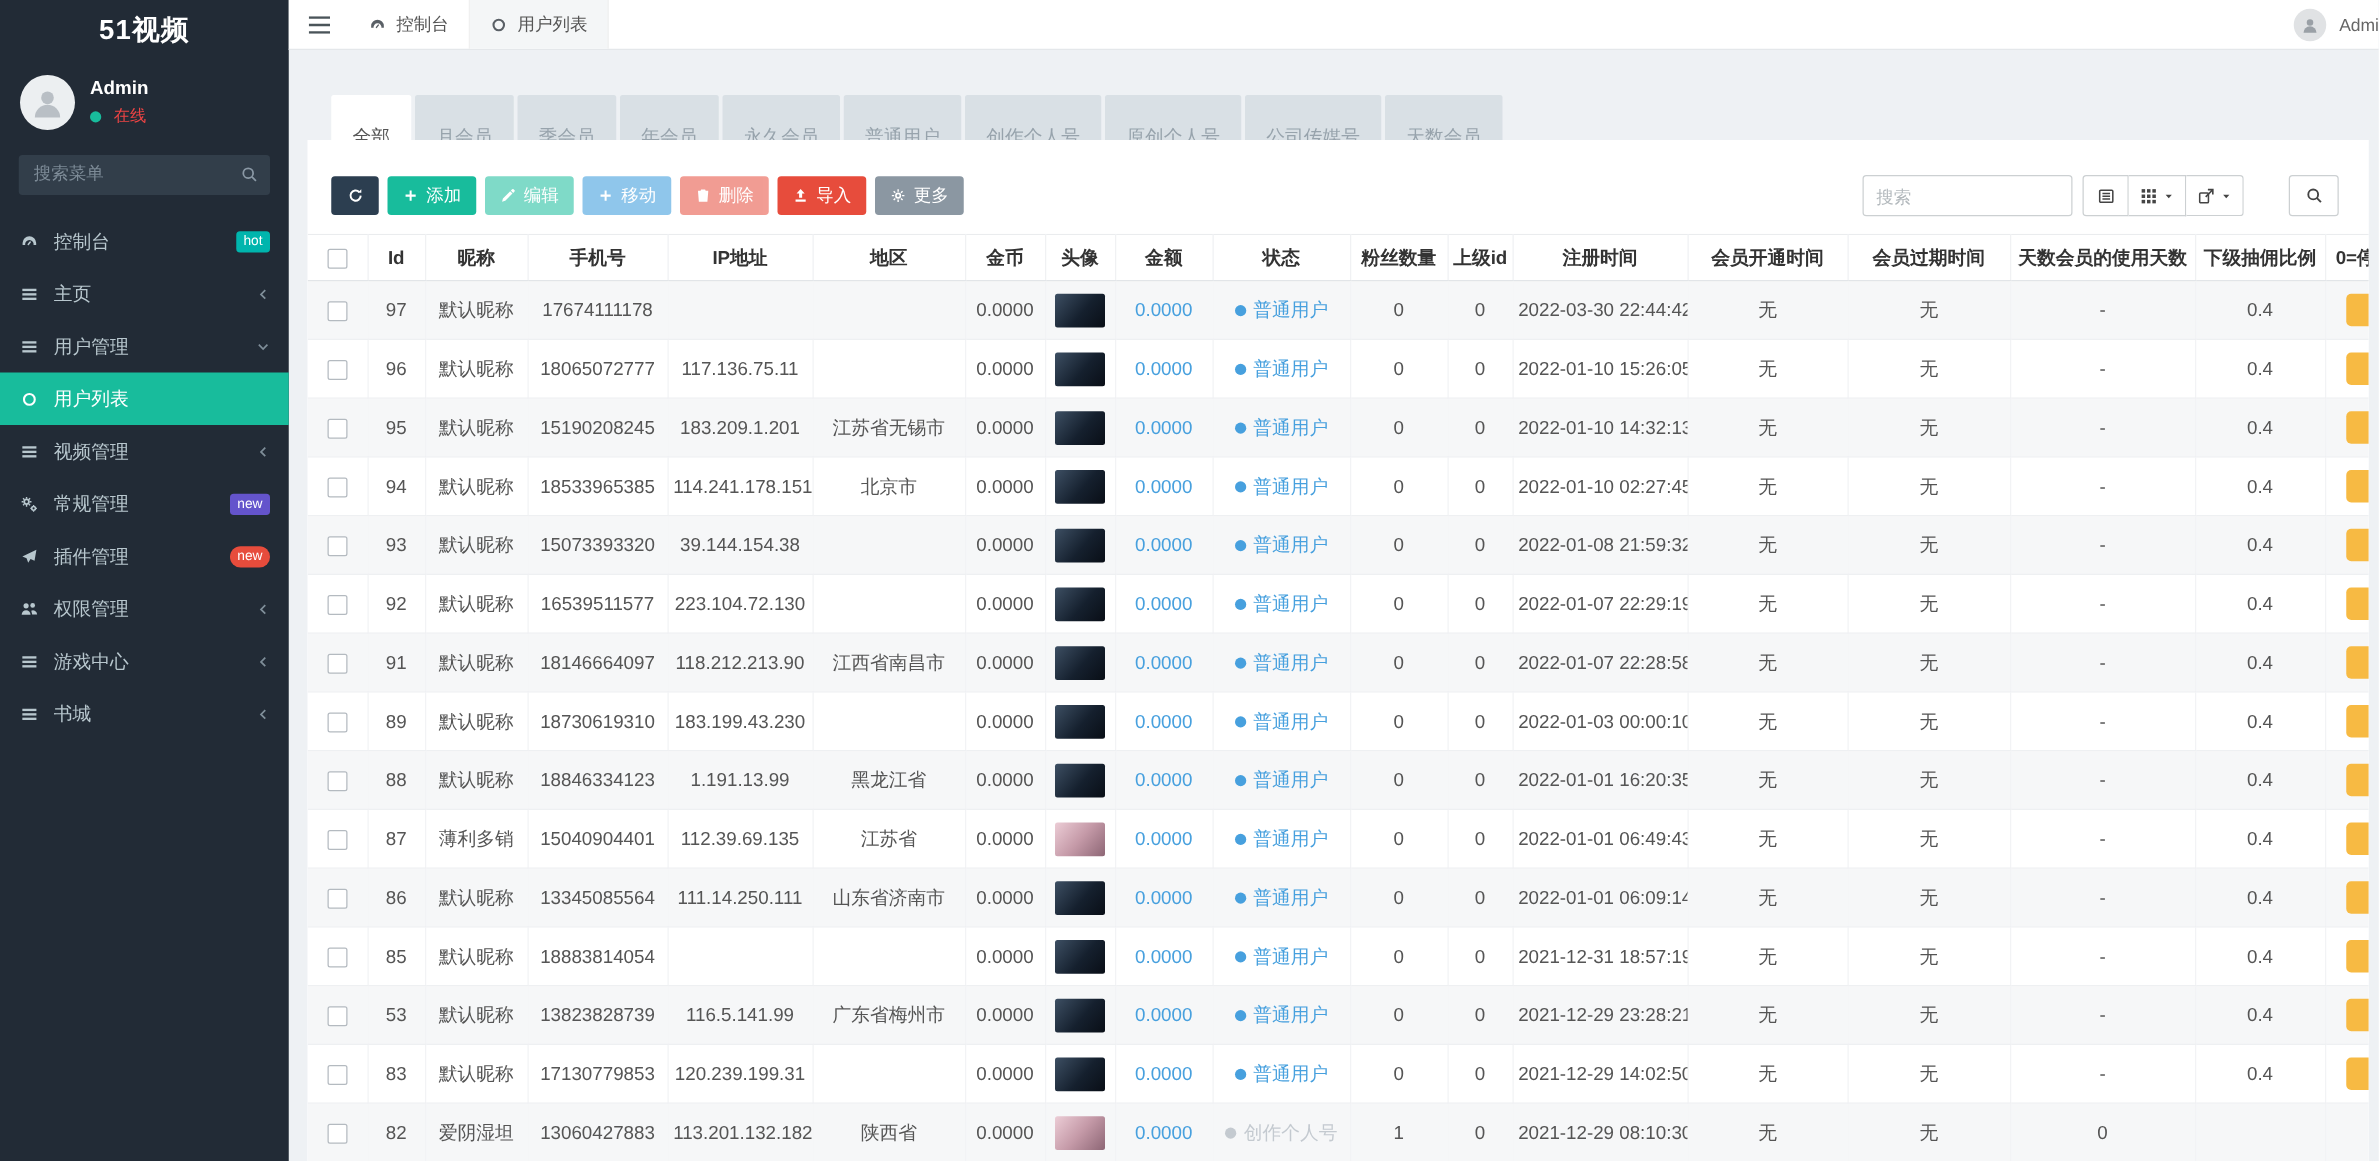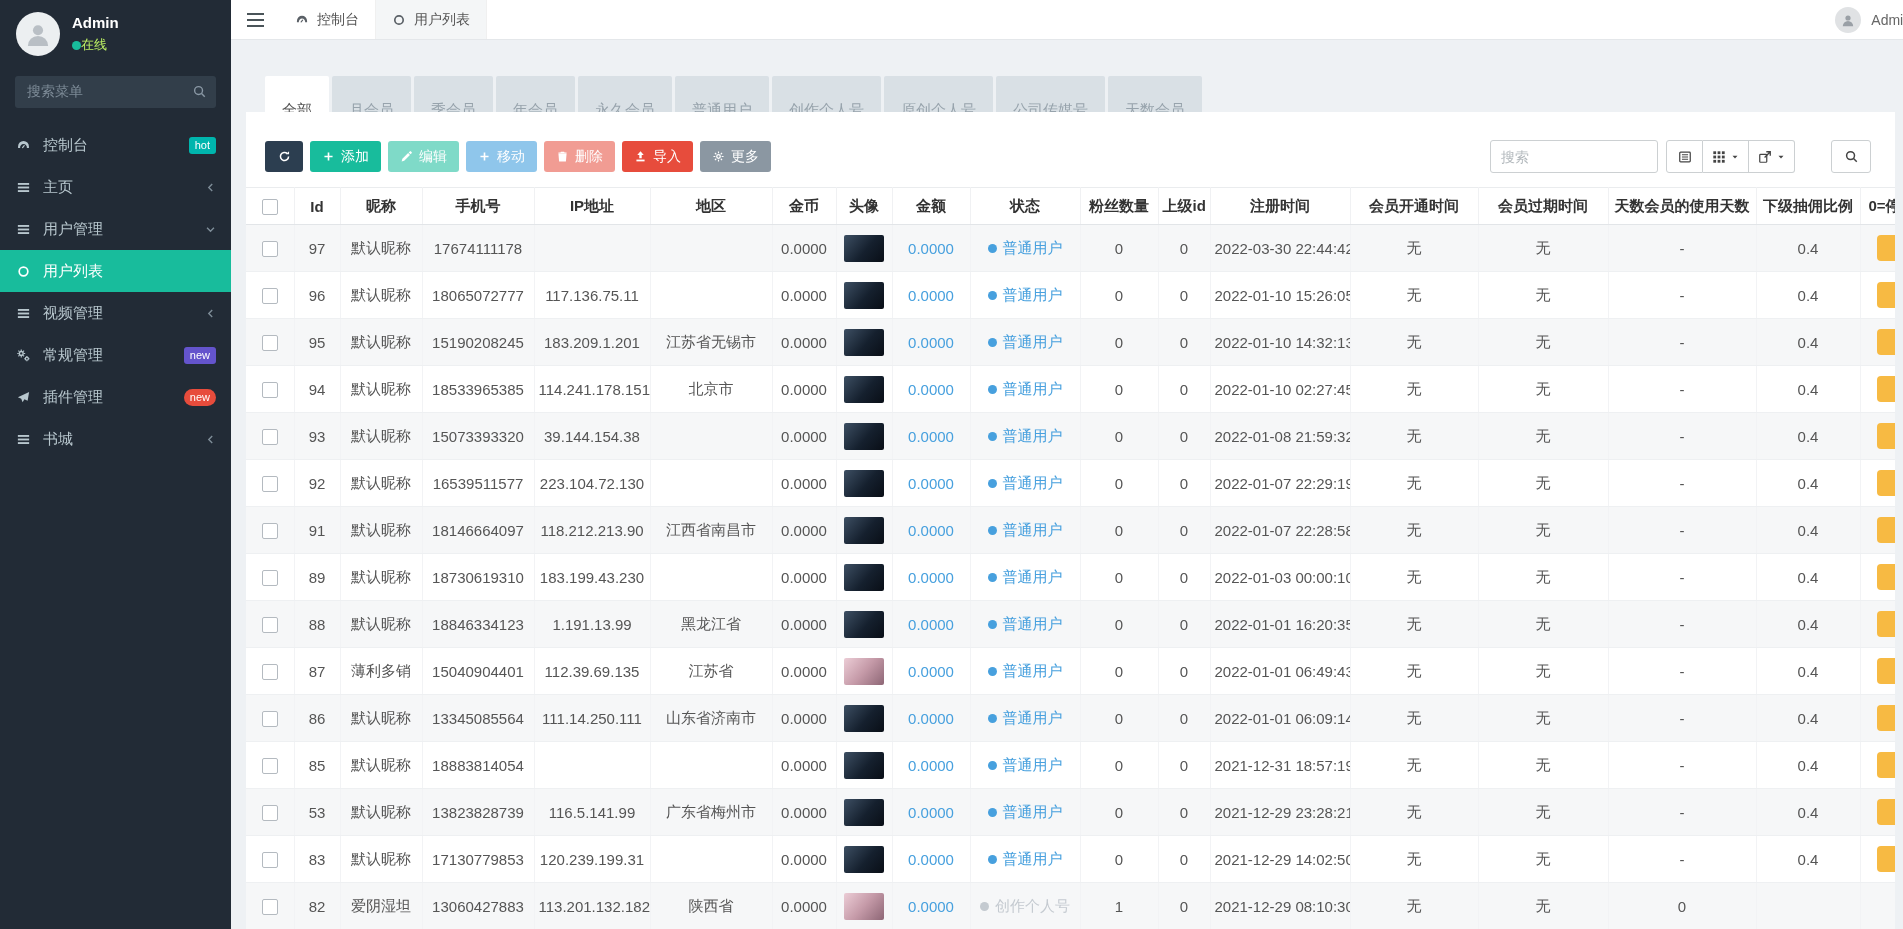--- a/index.html
+++ b/index.html
@@ -8,21 +8,21 @@
        font-family:"Liberation Sans","DejaVu Sans",sans-serif;color:#555}
   .app{display:flex;width:100%;height:100%}
 
   
   .sidebar{width:231px;flex:none;background:#222b36;color:#b8c7ce;display:flex;flex-direction:column}
   .logo{height:48px;line-height:48px;text-align:center;color:#fff;font-size:22px;font-weight:bold;letter-spacing:1px}
   .user-panel{display:flex;padding:12px 16px 8px;gap:12px;align-items:center}
   .user-avatar{width:44px;height:44px;border-radius:50%;background:#eceff1;display:flex;align-items:center;justify-content:center;flex:none;overflow:hidden}
   .user-meta{display:flex;flex-direction:column;gap:5px}
   .user-name{color:#fff;font-weight:bold;font-size:15px}
-  .user-status{font-size:13px;color:#bef264;display:flex;align-items:center;gap:0}
+  .user-status{font-size:13px;color:#ef4444;display:flex;align-items:center;gap:10px}
   .online-dot{width:9px;height:9px;border-radius:50%;background:#18bc9c;display:inline-block}
   .menu-search{margin:12px 15px 16px;position:relative}
   .menu-search input{width:100%;height:32px;background:#323e4a;border:none;border-radius:3px;color:#9aa8b4;padding:0 30px 0 12px;font-size:14px;outline:none;font-family:Liberation Mono, monospace}
   .menu-search input::placeholder{color:#77share8693;color:#7d8b97}
   .menu-search .s-ico{position:absolute;right:9px;top:8px;color:#8a98a5;width:15px;height:15px}
   .menu{flex:1}
   .menu-item{height:42px;display:flex;align-items:center;padding:0 15px;gap:12px;font-size:15px;cursor:pointer}
   .menu-item.active{background:#18bc9c;color:#fff}
   .mi-icon{width:16px;height:16px;flex:none;display:flex;align-items:center;justify-content:center}
   .mi-icon svg{width:15px;height:15px}
@@ -97,20 +97,21 @@
   .status.muted{color:#c4cad0;cursor:pointer}
   .sdot{width:9px;height:9px;border-radius:50%;background:currentColor;display:inline-block;flex:none}
   .sliver{display:inline-block;width:50px;height:26px;border-radius:4px;background:#f7ba43;margin-left:12px;vertical-align:middle;cursor:pointer}
 </style>
 </head>
 <body>
 
 <div class="app">
 
   <aside class="sidebar">
+    <div class="logo">51视频</div>
 
     <div class="user-panel">
       <span class="user-avatar">
         <svg viewBox="0 0 16 16" width="30" height="30">
             <circle cx="8" cy="6" r="2.7" fill="#b9bfc5"></circle>
             <path d="M2.6 14.4a5.4 5.4 0 0 1 10.8 0z" fill="#b9bfc5"></path>
           </svg>
       </span>
       <span class="user-meta">
         <span class="user-name">Admin</span>
@@ -215,21 +216,52 @@
       <div class="menu-item">
         <span class="mi-icon">
           <svg viewBox="0 0 16 16">
               <path d="M14 2L2 7.6l3.6 1.6L7 13l2-3.1 3.4 1.5L14 2z" fill="currentColor"></path>
             </svg>
         </span>
         <span class="mi-label">插件管理</span>
         <span class="badge red">new</span>
       </div>
 
-
+      <div class="menu-item">
+        <span class="mi-icon">
+          <svg viewBox="0 0 16 16" fill="currentColor">
+              <circle cx="5.2" cy="5" r="2.2"></circle>
+              <circle cx="10.8" cy="4.6" r="2"></circle>
+              <path d="M1.4 12.6c0-2.1 1.7-3.8 3.8-3.8s3.8 1.7 3.8 3.8z"></path>
+              <path d="M9.6 9.1a3.6 3.6 0 0 1 5 3.3h-4.2z"></path>
+            </svg>
+        </span>
+        <span class="mi-label">权限管理</span>
+        <span class="chev">
+            <svg viewBox="0 0 16 16" fill="none" stroke="currentColor" stroke-width="2">
+              <path d="M10.5 3L5.5 8l5 5"></path>
+            </svg>
+          </span>
+      </div>
+
+      <div class="menu-item">
+        <span class="mi-icon">
+          <svg viewBox="0 0 16 16" fill="currentColor">
+              <rect x="2" y="3.2" width="12" height="2"></rect>
+              <rect x="2" y="7" width="12" height="2"></rect>
+              <rect x="2" y="10.8" width="12" height="2"></rect>
+            </svg>
+        </span>
+        <span class="mi-label">游戏中心</span>
+        <span class="chev">
+            <svg viewBox="0 0 16 16" fill="none" stroke="currentColor" stroke-width="2">
+              <path d="M10.5 3L5.5 8l5 5"></path>
+            </svg>
+          </span>
+      </div>
 
       <div class="menu-item">
         <span class="mi-icon">
           <svg viewBox="0 0 16 16" fill="currentColor">
               <rect x="2" y="3.2" width="12" height="2"></rect>
               <rect x="2" y="7" width="12" height="2"></rect>
               <rect x="2" y="10.8" width="12" height="2"></rect>
             </svg>
         </span>
         <span class="mi-label">书城</span>

